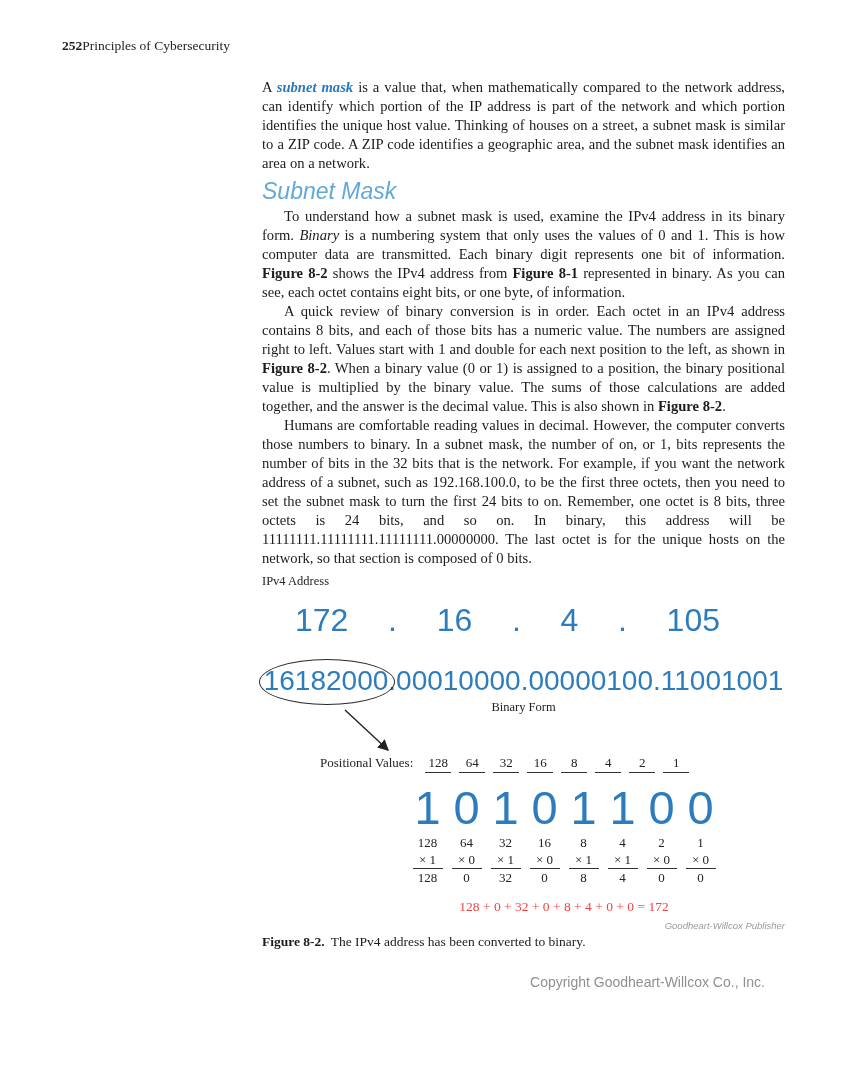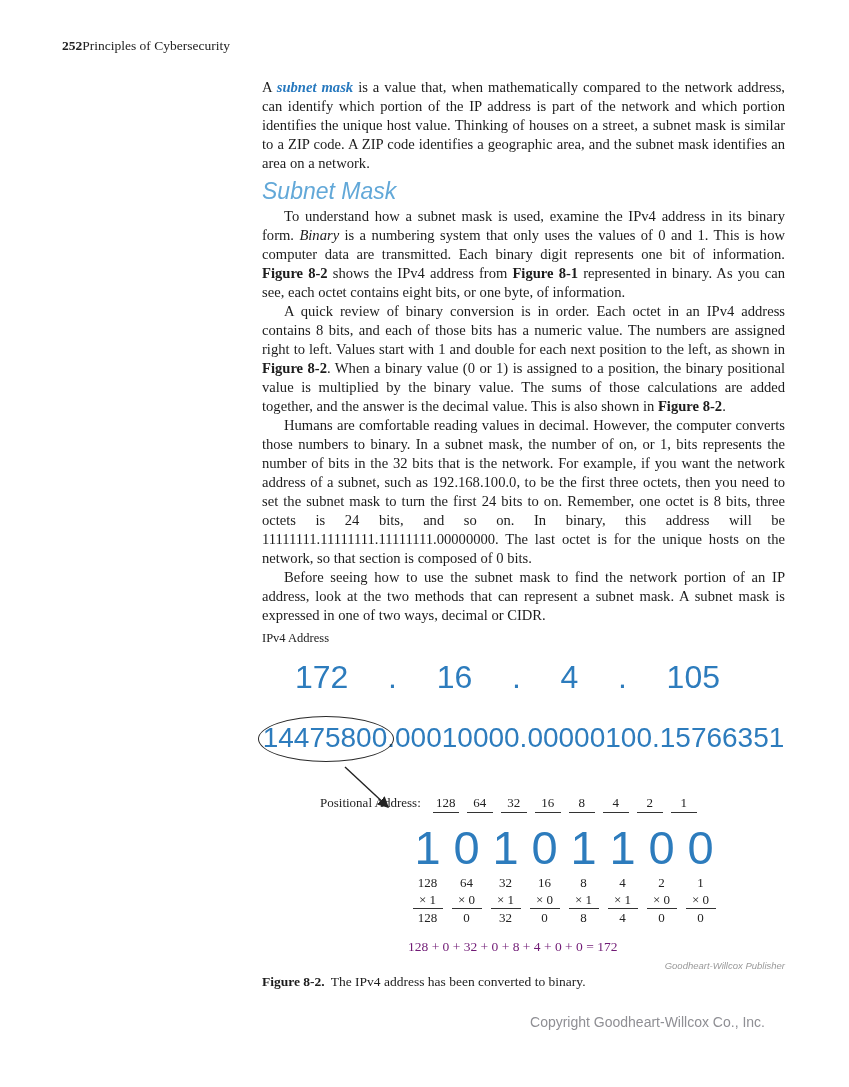--- a/index.html
+++ b/index.html
@@ -55,22 +55,22 @@
   .bit-cols { display:flex; }
   .bit-col { width:39px; text-align:center; }
   .bit-digit {
     font-family:"Liberation Sans", sans-serif; font-size:47px; line-height:50px;
     color:#2d7cbd; font-weight:normal;
   }
   .m-val  { font-size:13px; line-height:15px; color:#222; margin-top:2px; }
   .m-times{ font-size:13px; line-height:15px; color:#222; display:inline-block;
             min-width:30px; border-bottom:1px solid #333; padding-bottom:1px; }
   .m-res  { font-size:13px; line-height:15px; color:#222; margin-top:1px; }
-  .fig-sum { margin-top:14px; width:312px; margin-left:146px; text-align:left;
-             font-size:13.5px; color:#701a75; }
+  .fig-sum { margin-top:14px; width:312px; margin-left:146px; text-align:center;
+             font-size:13.5px; color:#ef4444; }
   .fig-credit { margin-top:5px; text-align:right; font-family:"Liberation Sans", sans-serif;
                 font-style:italic; font-size:9.5px; color:#9a9a9a; }
   .fig-caption { margin-top:3px; font-size:13.5px; color:#1c1c1c; }
   .fig-caption .cap-label { font-weight:bold; margin-right:6px;text-align:center; }
   .footer { margin-top:24px; text-align:right; padding-right:20px;
             font-family:"Liberation Sans", sans-serif; font-size:14px; color:#8f8f94; }
 </style>
 </head>
 <body>
 
@@ -82,61 +82,61 @@
 
   <div class="content">
 
     <p><span>A </span><span class="term">subnet mask</span><span> is a value that, when mathematically compared to the network address, can identify which portion of the IP address is part of the network and which portion identifies the unique host value. Thinking of houses on a street, a subnet mask is similar to a ZIP code. A ZIP code identifies a geographic area, and the subnet mask identifies an area on a network.</span></p>
 
     <h2 class="sec-heading">Subnet Mask</h2>
 
     <p class="indent"><span>To understand how a subnet mask is used, examine the IPv4 address in its binary form. </span><span class="i">Binary</span><span> is a numbering system that only uses the values of 0 and 1. This is how computer data are transmitted. Each binary digit represents one bit of information. </span><span class="b">Figure 8-2</span><span> shows the IPv4 address from </span><span class="b">Figure 8-1</span><span> represented in binary. As you can see, each octet contains eight bits, or one byte, of information.</span></p>
     <p class="indent"><span>A quick review of binary conversion is in order. Each octet in an IPv4 address contains 8 bits, and each of those bits has a numeric value. The numbers are assigned right to left. Values start with 1 and double for each next position to the left, as shown in </span><span class="b">Figure 8-2</span><span>. When a binary value (0 or 1) is assigned to a position, the binary positional value is multiplied by the binary value. The sums of those calculations are added together, and the answer is the decimal value. This is also shown in </span><span class="b">Figure 8-2</span><span>.</span></p>
     <p class="indent"><span>Humans are comfortable reading values in decimal. However, the computer converts those numbers to binary. In a subnet mask, the number of on, or 1, bits represents the number of bits in the 32 bits that is the network. For example, if you want the network address of a subnet, such as 192.168.100.0, to be the first three octets, then you need to set the subnet mask to turn the first 24 bits to on. Remember, one octet is 8 bits, three octets is 24 bits, and so on. In binary, this address will be 11111111.11111111.11111111.00000000. The last octet is for the unique hosts on the network, so that section is composed of 0 bits.</span></p>
-    <p class="indent"><span>Before seeing how to use the subnet mask to find the network portion of an IP address, look at the two methods that can represent a subnet mask. A subnet mask is expressed in one of two ways, decimal or CIDR.</span></p>
 
     <div class="figure">
 
       <div class="fig-title">IPv4 Address</div>
 
       <div class="fig-decimal">
         <span>172</span>
         <span>.</span>
         <span>16</span>
         <span>.</span>
         <span>4</span>
         <span>.</span>
         <span>105</span>
       </div>
 
       <div class="fig-binary">
         <span class="octet-wrap">
-          <span>14475800</span>
+          <span>16182000</span>
           <span class="ellipse"></span>
         </span>
           <span>.</span>
           <span>00010000</span>
           <span>.</span>
           <span>00000100</span>
           <span>.</span>
-          <span>15766351</span>
-      </div>
-
+          <span>11001001</span>
+      </div>
+
+      <div class="fig-binform">Binary Form</div>
 
       <svg class="arrow-svg" viewBox="0 0 80 64">
         <defs>
           <marker id="ah" markerWidth="10" markerHeight="8" refX="7" refY="4" orient="auto">
             <path d="M0,0 L8,4 L0,8 z" fill="#222"></path>
           </marker>
         </defs>
         <line x1="13" y1="8" x2="56" y2="48" stroke="#222" stroke-width="1.4" marker-end="url(#ah)"></line>
       </svg>
 
       <div class="fig-positional">
-        <span class="pv-label">Positional Address:</span>
+        <span class="pv-label">Positional Values:</span>
         <span class="pv">128</span>
         <span class="pv">64</span>
         <span class="pv">32</span>
         <span class="pv">16</span>
         <span class="pv">8</span>
         <span class="pv">4</span>
         <span class="pv">2</span>
         <span class="pv">1</span>
       </div>
 

